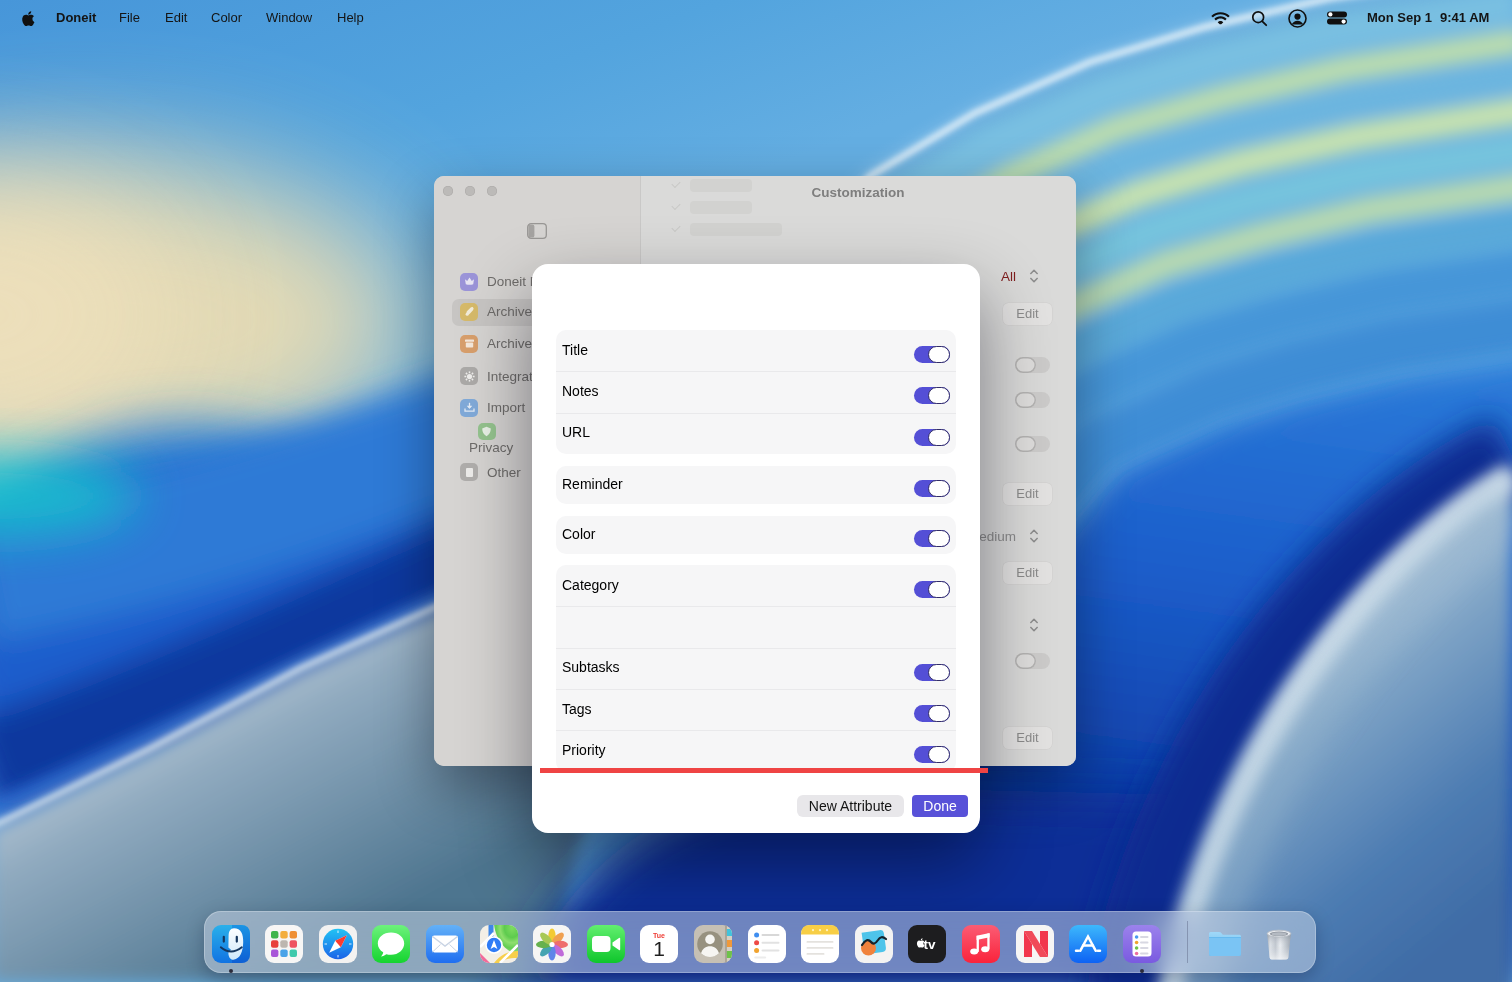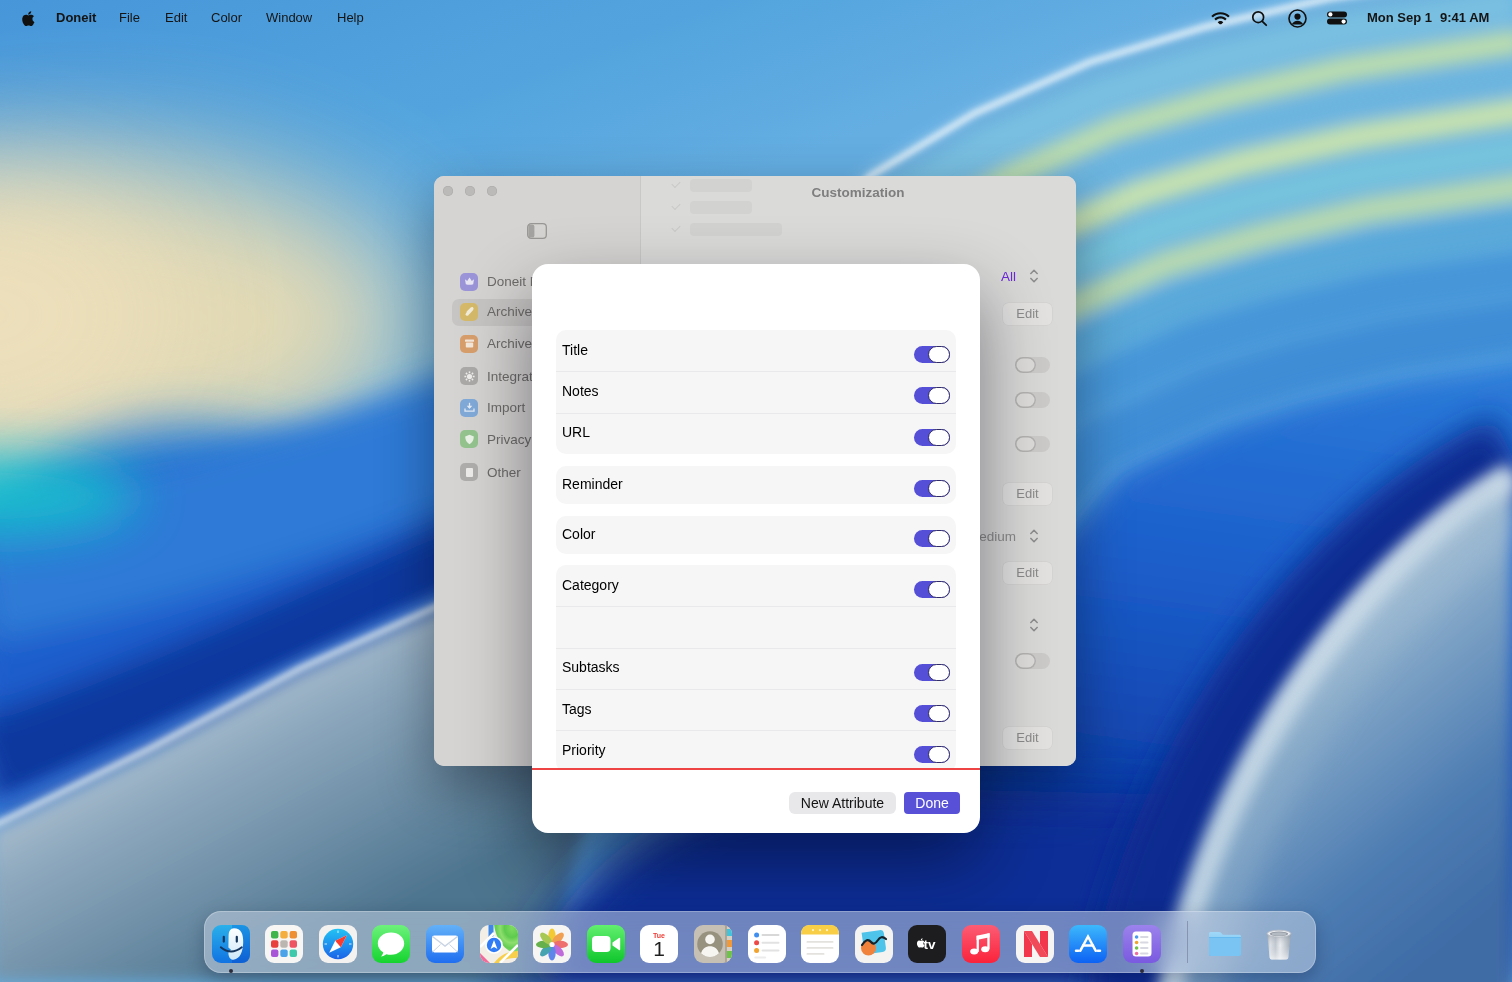--- a/index.html
+++ b/index.html
@@ -45,21 +45,21 @@
   .grp{position:absolute;left:24px;width:400px;background:#f6f6f7;border-radius:10px;overflow:hidden;}
   .grp{top:0;} 
   .mrow{position:absolute;left:0;width:100%;height:41.3px;}
   .mrow38{height:38px;}
   .mlb{position:absolute;left:6px;top:50%;transform:translateY(-54%);font-size:14px;color:#000000;}
   .sep{position:absolute;left:0;width:100%;height:1px;background:#e9e9eb;}
   .tg{position:absolute;right:6.5px;top:50%;margin-top:-4.8px;width:35.5px;height:17px;border-radius:8.5px;
     background:#544fd6;}
   .tg::before{content:"";position:absolute;right:0;top:0;width:21.5px;height:17px;border-radius:8.5px;
     background:#ffffff;box-sizing:border-box;border:1.8px solid #322d68;}
-  #mfoot{position:absolute;left:0;bottom:0;width:100%;height:65px;border-top:2px solid #ef4444;
+  #mfoot{position:absolute;left:8px;bottom:0;width:100%;height:65px;border-top:5px solid #ef4444;
     box-sizing:border-box;border-radius:0 0 16px 16px;}
   #newattr{position:absolute;left:257px;top:22px;width:107px;height:22px;border-radius:6px;
     background:#e8e7ea;font-size:14px;color:#141414;text-align:center;line-height:22px;}
   #donebtn{position:absolute;left:372px;top:22px;width:56px;height:22px;border-radius:4px;
     background:#5851d8;font-size:14px;color:#ffffff;text-align:center;line-height:22px;}
 </style>
 </head>
 <body>
 <svg id="wall" viewBox="0 0 1512 982" preserveAspectRatio="none">
   <defs>
@@ -256,38 +256,38 @@
       <span class="sic" style="background:#81aad9;">
         <svg width="11" height="11" viewBox="0 0 11 11">
           <path fill="#e4ecf6" d="M5.5 1 L5.5 5.6 M5.5 6.6 L3 4.2 L8 4.2 Z"></path>
           <path fill="none" stroke="#e4ecf6" stroke-width="1.3" d="M5.5 0.8 L5.5 4.6"></path>
           <path fill="#e4ecf6" d="M2.9 3.8 L8.1 3.8 L5.5 6.8 Z"></path>
           <path fill="none" stroke="#e4ecf6" stroke-width="1.3" d="M1 6.4 L1 9.2 L10 9.2 L10 6.4"></path>
         </svg>
       </span>
       <span class="slb">Import</span>
     </div>
-  <div class="srow" style="top:247px;">
+  <div class="srow" style="top:247px;flex-direction:column;">
       <span class="sic" style="background:#95c48f;">
         <svg width="11" height="11" viewBox="0 0 11 11">
           <path fill="#eaf2e8" d="M5.5 0.8 L9.8 2.4 Q9.8 7.6 5.5 10.2 Q1.2 7.6 1.2 2.4 Z"></path>
         </svg>
       </span>
       <span class="slb">Privacy</span>
     </div>
   <div class="srow" style="top:280.2px;">
       <span class="sic" style="background:#b0aeac;">
         <svg width="11" height="11" viewBox="0 0 11 11">
           <rect x="2" y="1" width="7" height="9" rx="1" fill="#edecea"></rect>
         </svg>
       </span>
       <span class="slb">Other</span>
     </div>
 
-  <div class="abs" style="left:548px;top:93px;width:34px;text-align:right;font-size:13.5px;color:#6d28d9;">All</div>
+  <div class="abs" style="left:548px;top:93px;width:34px;text-align:right;font-size:13.5px;color:#7f1d1d;">All</div>
   <svg class="stp" style="left:593px;top:92px;">
       <use href="#stepper"></use>
     </svg>
   <div class="editbtn" style="top:127px;">Edit</div>
   <div class="editbtn" style="top:307px;">Edit</div>
   <div class="editbtn" style="top:386px;">Edit</div>
   <div class="editbtn" style="top:551px;">Edit</div>
   <div class="offtg" style="top:180.7px;"></div>
   <div class="offtg" style="top:215.5px;"></div>
   <div class="offtg" style="top:260.3px;"></div>

